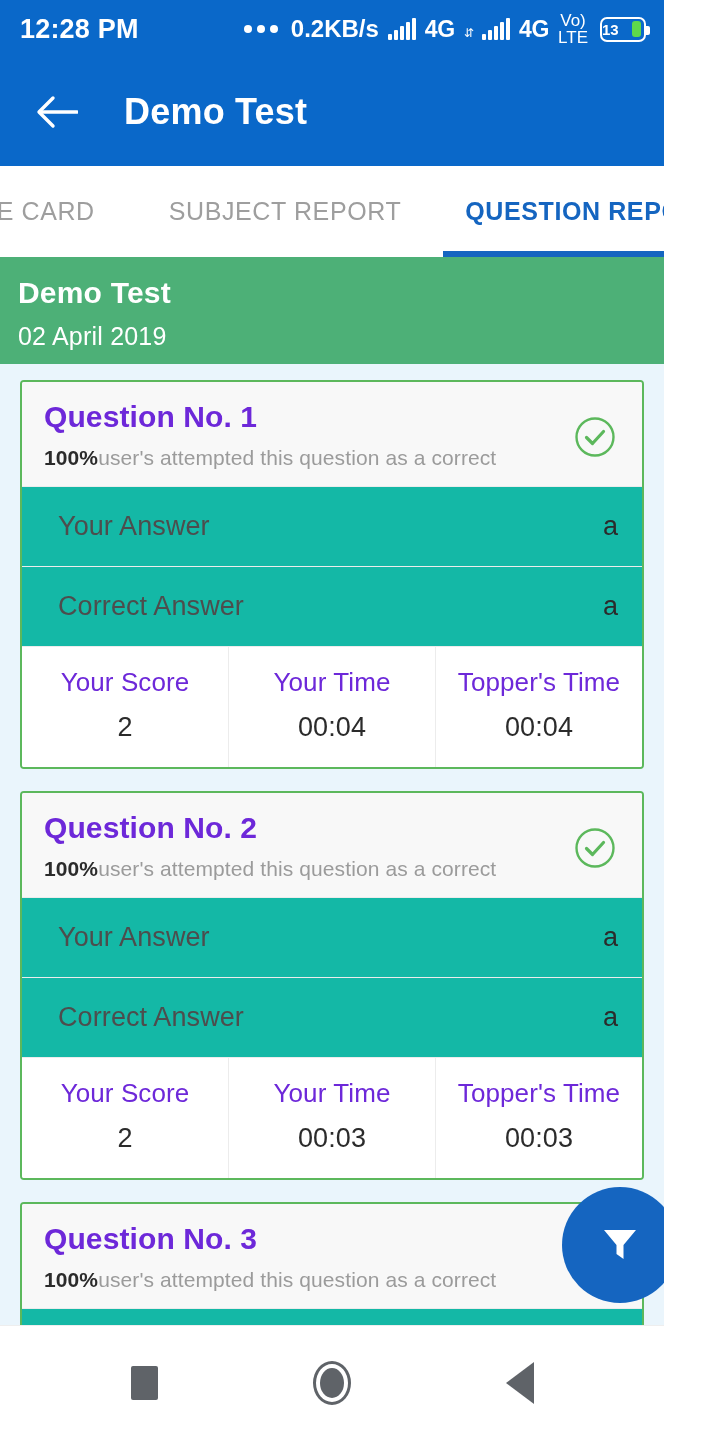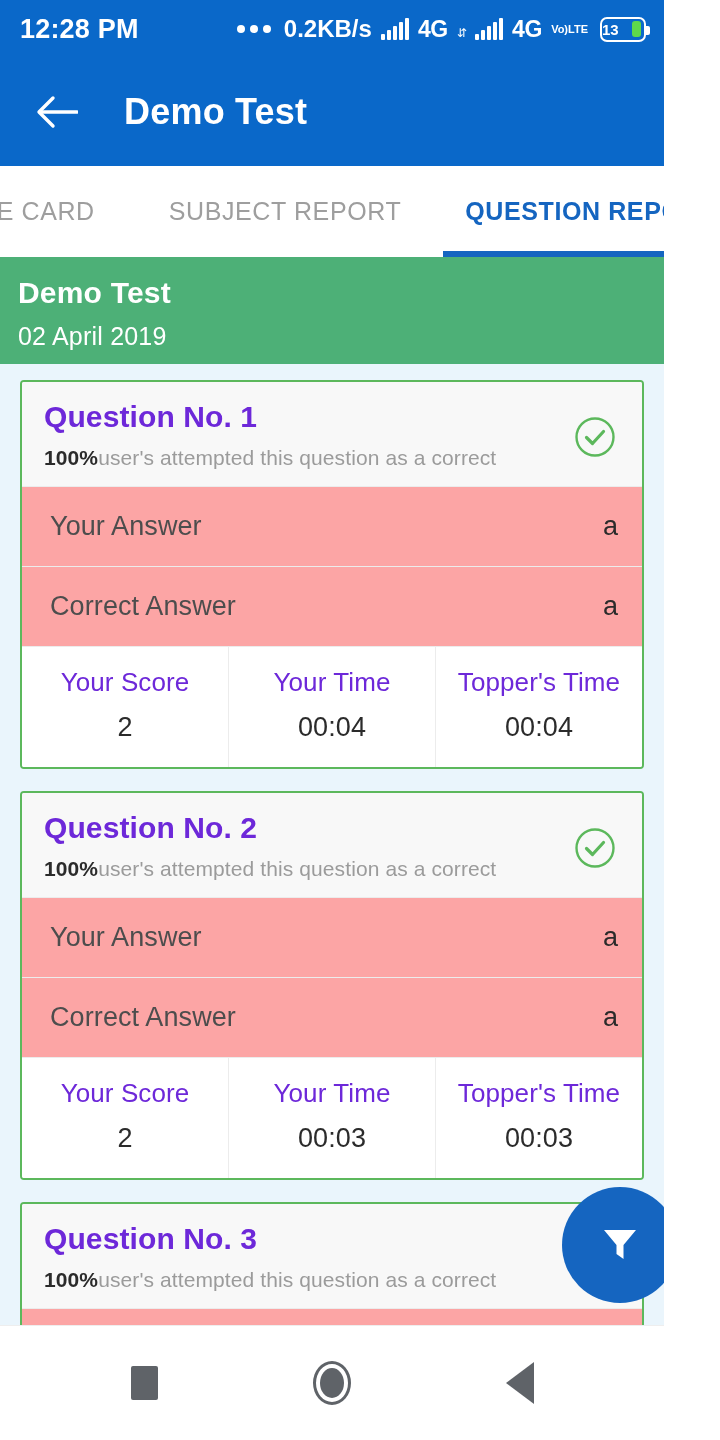--- a/index.html
+++ b/index.html
@@ -80,25 +80,25 @@
     letter-spacing: -0.3px;
   }
   .data-arrows {
     font-size: 12px;
     line-height: 1;
     letter-spacing: -1px;
     transform: translateY(4px);
   }
   .volte {
     display: flex;
-    flex-direction: row;
+    flex-direction: column;
     align-items: center;
     line-height: 1;
-    font-size: 11px;
-    font-weight: bold;
+    font-size: 17px;
+    font-weight: normal;
     transform: translateY(0px);
   }
   .volte span { display: block; }
   .battery {
     position: relative;
     width: 46px;
     height: 25px;
     border: 2.5px solid #ffffff;
     border-radius: 7px;
     display: flex;
@@ -258,23 +258,23 @@
     right: 26px;
     top: 34px;
     width: 42px;
     height: 42px;
   }
 
   .ans-row {
     display: flex;
     align-items: flex-end;
     justify-content: space-between;
-    padding: 24px 24px 24px 28px;
+    padding: 24px 24px 24px 36px;
     border-top: 1px solid #ececec;
-    background: #fca5a5;
+    background: #14b8a6;
   }
   .ans-label {
     font-size: 27px;
     color: #4d4d4d;
     letter-spacing: 0.1px;
   }
   .ans-value {
     font-size: 27px;
     color: #2b2b2b;
     letter-spacing: 0.1px;

